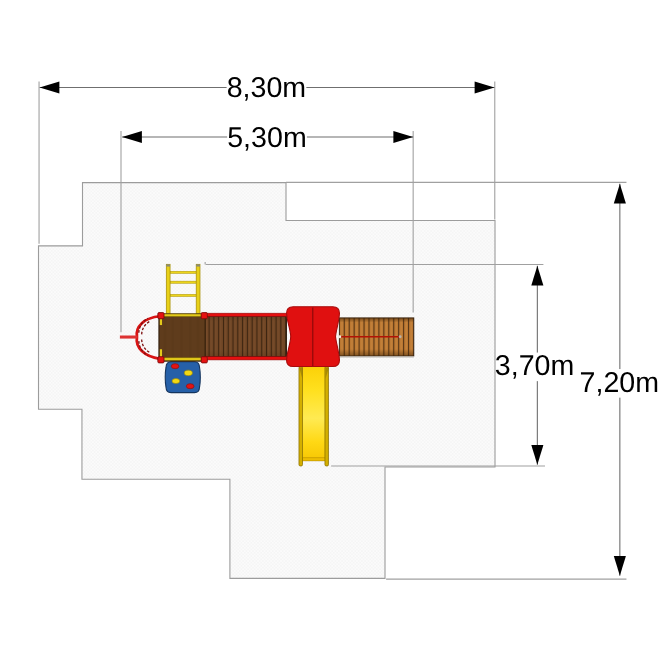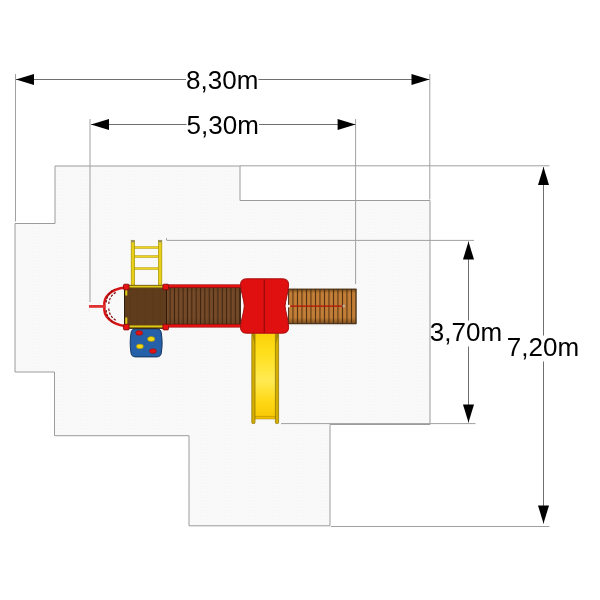--- a/index.html
+++ b/index.html
@@ -1,16 +1,16 @@
 <!DOCTYPE html>
 <html><head>
 <meta charset="utf-8">
 <style>
 html,body{margin:0;padding:0;background:#fff;}
-#stage{width:555px;height:600px;position:relative;font-family:"Liberation Sans",sans-serif;}
+#stage{width:555px;height:600px;position:relative;font-family:"Liberation Sans",sans-serif;margin-left:20px;}
 </style>
 </head>
 <body>
 <div id="stage">
 <svg width="600" height="600" viewBox="0 0 600 600">
 <defs>
 <pattern id="hatch" width="3" height="3" patternUnits="userSpaceOnUse">
   <rect width="3" height="3" fill="#fbfbfb"></rect>
   <path d="M0,3 L3,0 M0,0 L3,3" stroke="#f2f2f2" stroke-width="0.5"></path>
 </pattern>

